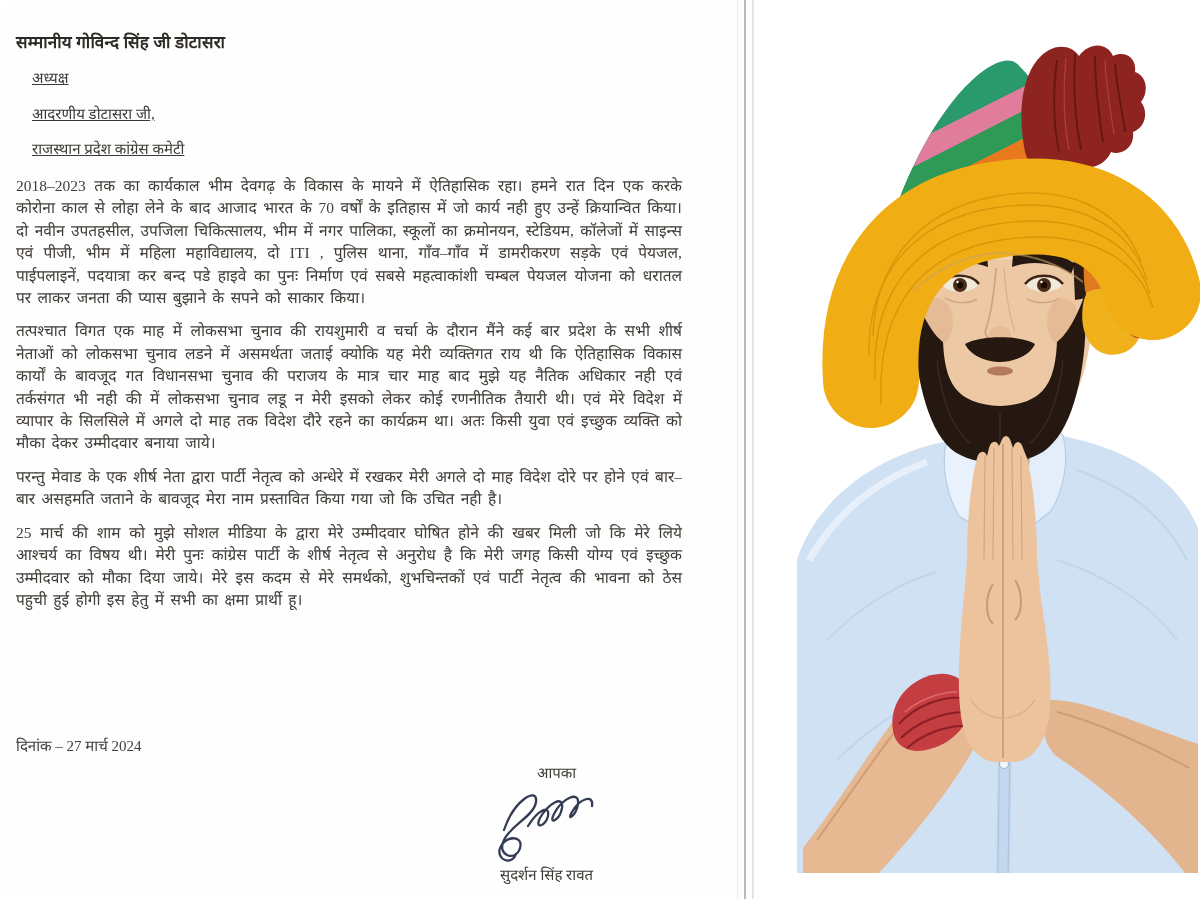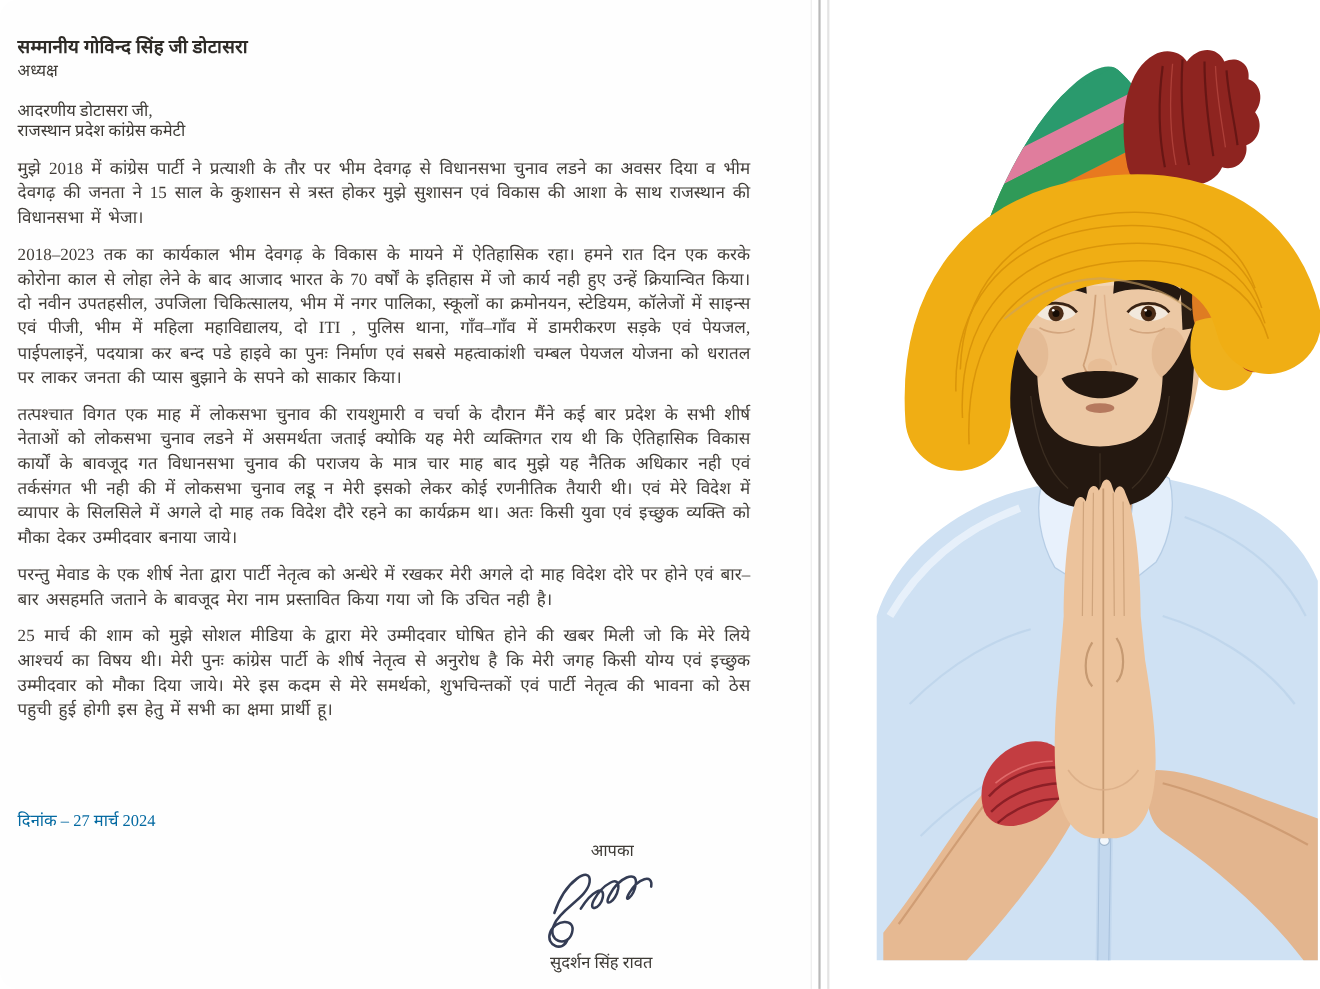--- a/index.html
+++ b/index.html
@@ -2,26 +2,26 @@
 <html><head>
 <meta charset="utf-8">
 <style>
   html,body{margin:0;padding:0;background:#ffffff;}
   #screen{position:relative;width:1200px;height:899px;background:#ffffff;overflow:hidden;
           font-family:"Liberation Serif","DejaVu Serif",serif;color:#3d3a35;border-radius:16px;}
   
   .letter{position:absolute;left:0;top:0;width:738px;height:899px;background:#fefefe;}
   .letter-inner{padding:30px 56px 0 16px;}
   .recipient-name{font-size:17px;font-weight:bold;color:#2e2b27;margin:0 0 3px 0;letter-spacing:.2px;}
-  .hline{font-size:15px;line-height:19px;margin:0;}
+  .hline{font-size:15px;line-height:19px;margin:16px;text-decoration:underline;}
   .salute{margin-top:17px;}
   .para{font-size:15.5px;line-height:22.4px;text-align:justify;text-align-last:left;
         word-spacing:2.5px;margin:11px 0 0 0;color:#403c37;}
   .para.first{margin-top:13px;}
-  .date-line{position:absolute;left:16px;top:735px;font-size:15px;color:#0369a1;}
+  .date-line{position:absolute;left:16px;top:735px;font-size:15px;color:#404040;}
   .closing{position:absolute;left:537px;top:762px;font-size:15px;color:#3d3a35;text-align:right;}
   .signature{position:absolute;left:488px;top:784px;width:110px;height:78px;}
   .signatory{position:absolute;left:500px;top:864px;font-size:15px;color:#3d3a35;}
   
   .divider-dark{position:absolute;left:744px;top:0;width:2px;height:899px;background:#b9b9b9;}
   .divider-light{position:absolute;left:752px;top:0;width:2px;height:899px;background:#e4e4e4;}
   .page-edge{position:absolute;left:737px;top:0;width:1px;height:899px;background:#ececec;}
   
   .photo{position:absolute;left:757px;top:0;width:443px;height:899px;background:#ffffff;}
 </style>
@@ -29,21 +29,20 @@
 <body>
 
 <div id="screen">
 
   <div class="letter">
     <div class="letter-inner">
       <p class="recipient-name">सम्मानीय गोविन्द सिंह जी डोटासरा</p>
       <p class="hline">अध्यक्ष</p>
       <p class="hline salute">आदरणीय डोटासरा जी,</p>
       <p class="hline">राजस्थान प्रदेश कांग्रेस कमेटी</p>
-      <p class="para first">मुझे 2018 में कांग्रेस पार्टी ने प्रत्याशी के तौर पर भीम देवगढ़ से विधानसभा चुनाव लडने का अवसर दिया व भीम देवगढ़ की जनता ने 15 साल के कुशासन से त्रस्त होकर मुझे सुशासन एवं विकास की आशा के साथ राजस्थान की विधानसभा में भेजा।</p>
       <p class="para">2018–2023 तक का कार्यकाल भीम देवगढ़ के विकास के मायने में ऐतिहासिक रहा। हमने रात दिन एक करके कोरोना काल से लोहा लेने के बाद आजाद भारत के 70 वर्षों के इतिहास में जो कार्य नही हुए उन्हें क्रियान्वित किया। दो नवीन उपतहसील, उपजिला चिकित्सालय, भीम में नगर पालिका, स्कूलों का क्रमोनयन, स्टेडियम, कॉलेजों में साइन्स एवं पीजी, भीम में महिला महाविद्यालय, दो ITI , पुलिस थाना, गाँव–गाँव में डामरीकरण सड़के एवं पेयजल, पाईपलाइनें, पदयात्रा कर बन्द पडे हाइवे का पुनः निर्माण एवं सबसे महत्वाकांशी चम्बल पेयजल योजना को धरातल पर लाकर जनता की प्यास बुझाने के सपने को साकार किया।</p>
       <p class="para">तत्पश्चात विगत एक माह में लोकसभा चुनाव की रायशुमारी व चर्चा के दौरान मैंने कई बार प्रदेश के सभी शीर्ष नेताओं को लोकसभा चुनाव लडने में असमर्थता जताई क्योकि यह मेरी व्यक्तिगत राय थी कि ऐतिहासिक विकास कार्यों के बावजूद गत विधानसभा चुनाव की पराजय के मात्र चार माह बाद मुझे यह नैतिक अधिकार नही एवं तर्कसंगत भी नही की में लोकसभा चुनाव लडू न मेरी इसको लेकर कोई रणनीतिक तैयारी थी। एवं मेरे विदेश में व्यापार के सिलसिले में अगले दो माह तक विदेश दौरे रहने का कार्यक्रम था। अतः किसी युवा एवं इच्छुक व्यक्ति को मौका देकर उम्मीदवार बनाया जाये।</p>
       <p class="para">परन्तु मेवाड के एक शीर्ष नेता द्वारा पार्टी नेतृत्व को अन्धेरे में रखकर मेरी अगले दो माह विदेश दोरे पर होने एवं बार–बार असहमति जताने के बावजूद मेरा नाम प्रस्तावित किया गया जो कि उचित नही है।</p>
       <p class="para">25 मार्च की शाम को मुझे सोशल मीडिया के द्वारा मेरे उम्मीदवार घोषित होने की खबर मिली जो कि मेरे लिये आश्चर्य का विषय थी। मेरी पुनः कांग्रेस पार्टी के शीर्ष नेतृत्व से अनुरोध है कि मेरी जगह किसी योग्य एवं इच्छुक उम्मीदवार को मौका दिया जाये। मेरे इस कदम से मेरे समर्थको, शुभचिन्तकों एवं पार्टी नेतृत्व की भावना को ठेस पहुची हुई होगी इस हेतु में सभी का क्षमा प्रार्थी हू।</p>
     </div>
 
     <div class="date-line">दिनांक – 27 मार्च 2024</div>
     <div class="closing">आपका</div>
 
     <svg class="signature" viewBox="0 0 110 78">

